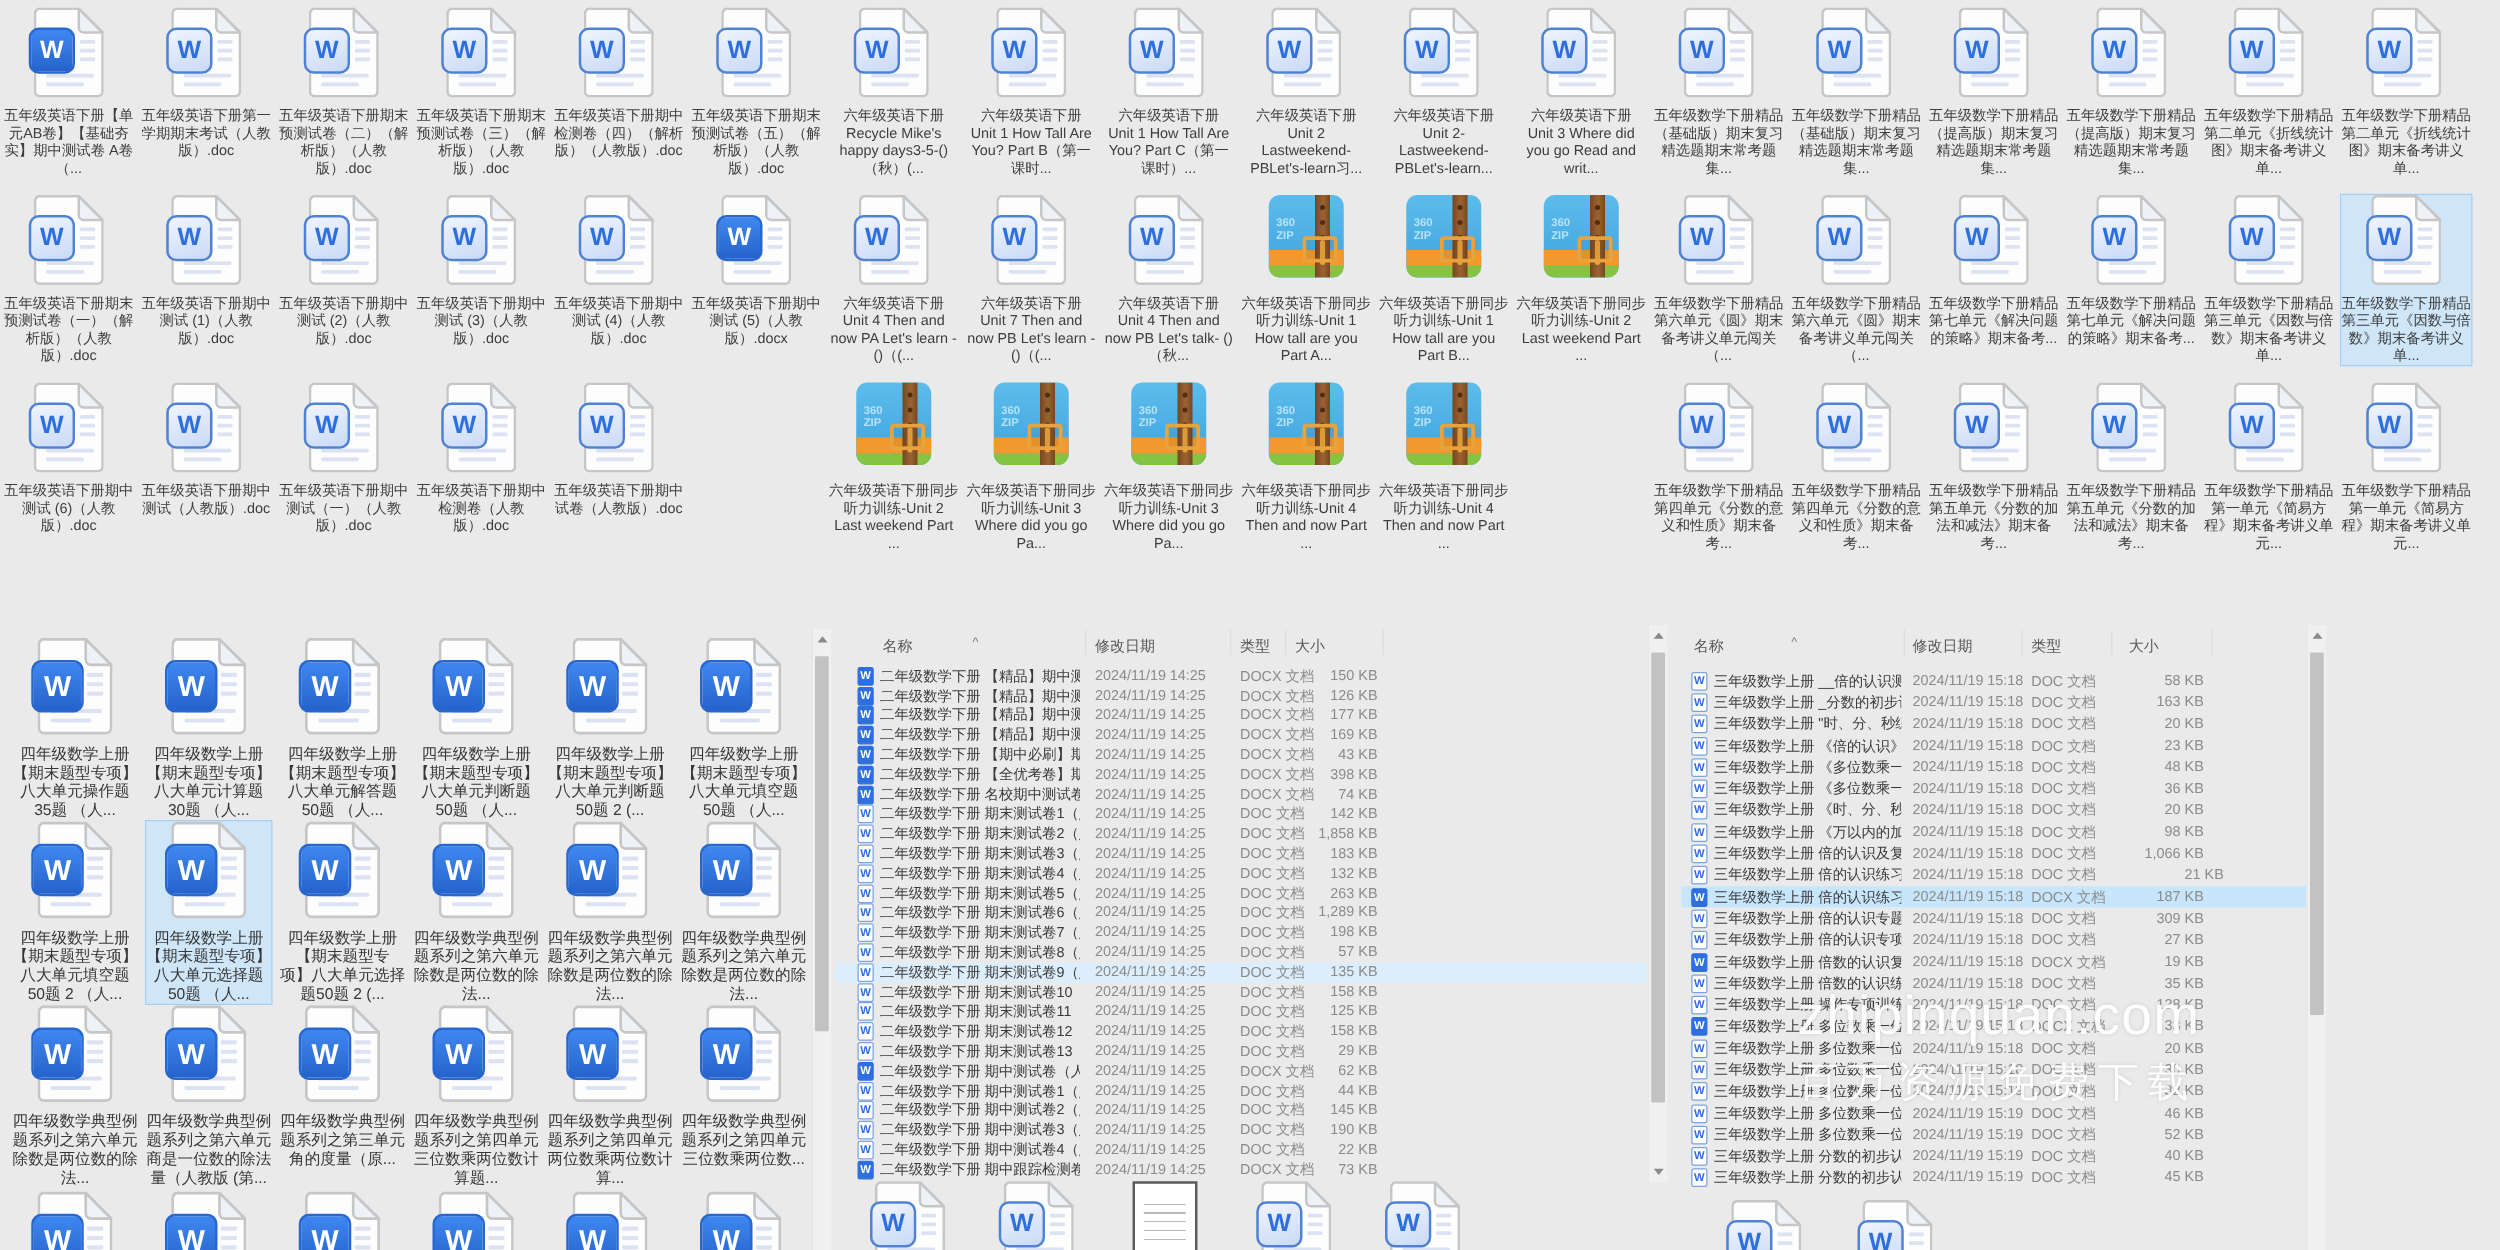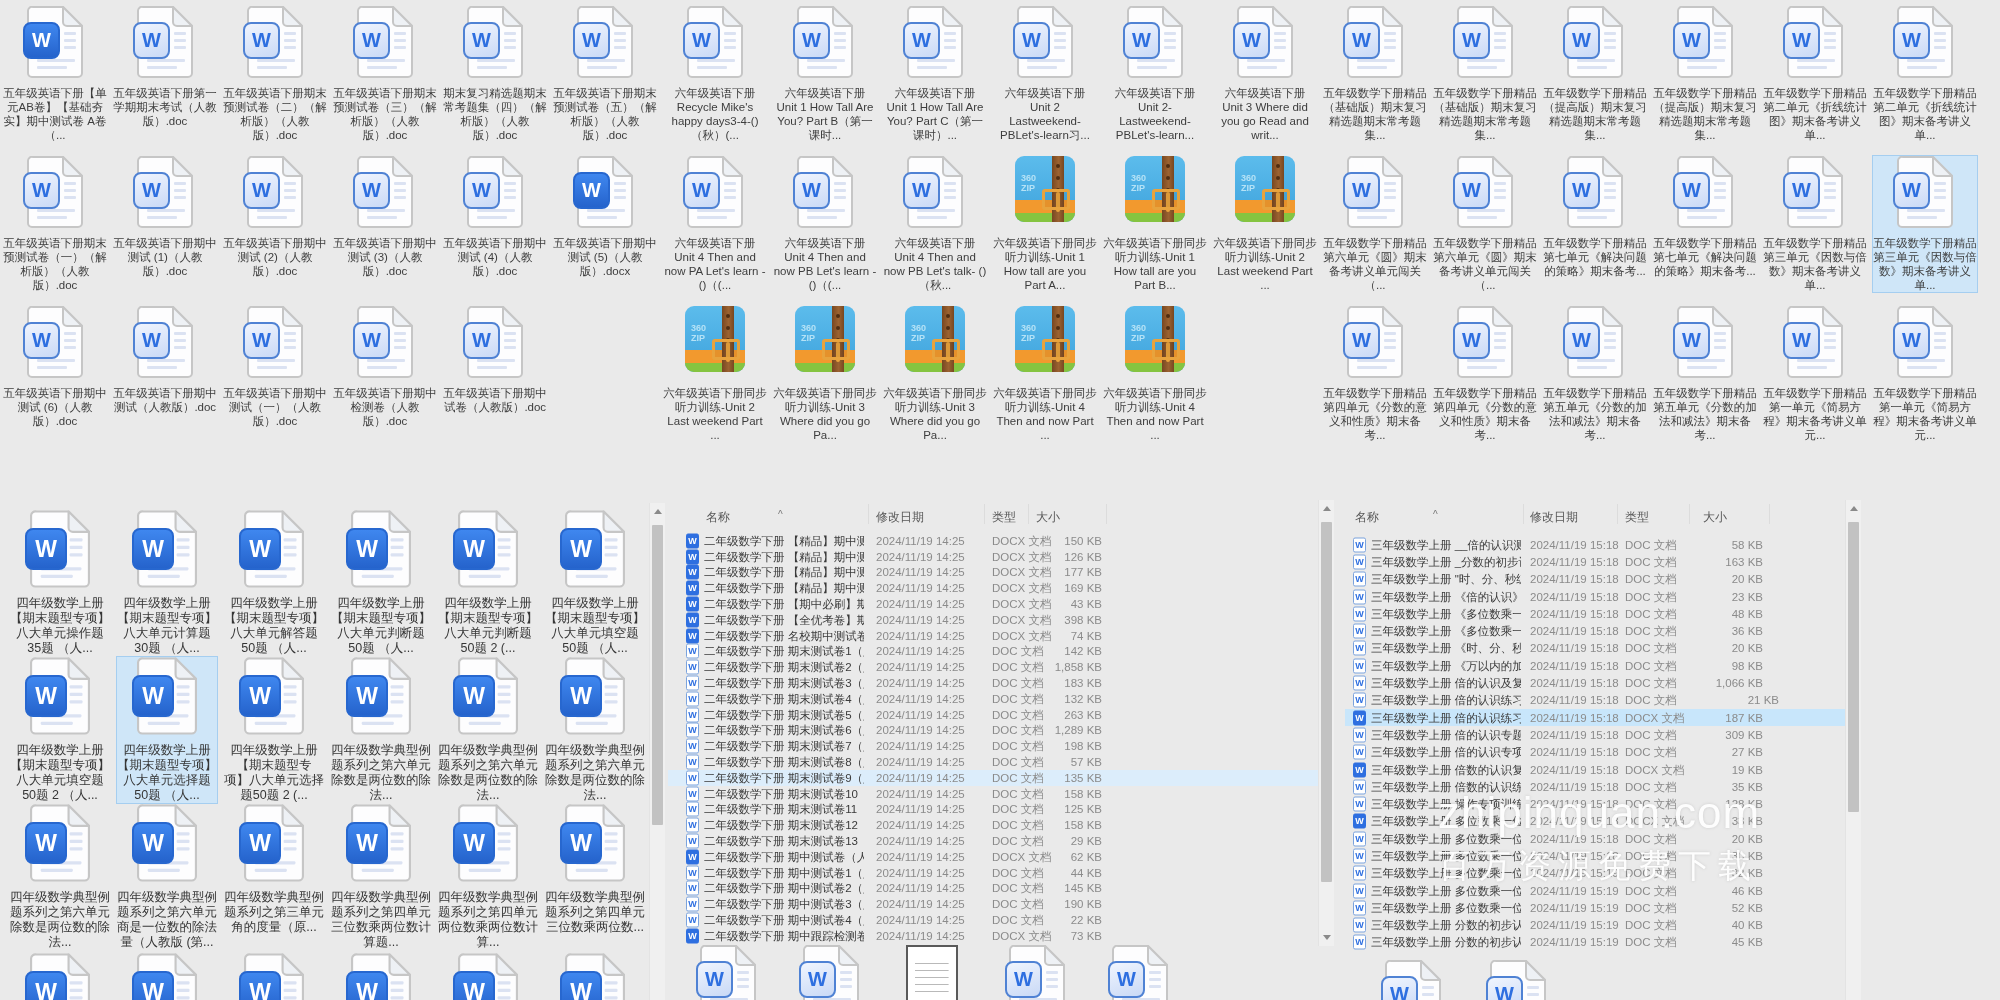--- a/index.html
+++ b/index.html
@@ -161,21 +161,21 @@
                 <rect x="37" y="26" width="12" height="3" rx="1"></rect>
                 <rect x="37" y="33" width="12" height="3" rx="1"></rect>
                 <rect x="37" y="40" width="12" height="3" rx="1"></rect>
                 <rect x="10" y="53" width="38" height="3" rx="1"></rect>
                 <rect x="10" y="60" width="30" height="3" rx="1"></rect>
               </g>
             </svg>
             <div class="badge outline">W</div>
           </div>
         </div>
-        <div class="lbl">期末复习精选题期末常考题集（四）（解析版）（人教版）.doc</div>
+        <div class="lbl">五年级英语下册期中检测卷（四）（解析版）（人教版）.doc</div>
       </div>
       <div class="cell" style="left: 553px; top: 6px; width: 104px;">
         <div class="iconwrap" style="height: 76px;">
           <div class="ficon small">
             <svg viewBox="0 0 56 72">
               <path d="M6 1 H36 L55 20 V67 a4 4 0 0 1 -4 4 H5 a4 4 0 0 1 -4 -4 V5 a4 4 0 0 1 5 -4 Z" fill="#fdfdfe" stroke="#c6c6c6" stroke-width="2"></path>
               <path d="M36 1 L55 20 H40 a4 4 0 0 1 -4 -4 Z" fill="#eef1f5" stroke="#c6c6c6" stroke-width="2" stroke-linejoin="round"></path>
               <g fill="#dbe2f2">
                 <rect x="37" y="26" width="12" height="3" rx="1"></rect>
                 <rect x="37" y="33" width="12" height="3" rx="1"></rect>
@@ -199,21 +199,21 @@
                 <rect x="37" y="26" width="12" height="3" rx="1"></rect>
                 <rect x="37" y="33" width="12" height="3" rx="1"></rect>
                 <rect x="37" y="40" width="12" height="3" rx="1"></rect>
                 <rect x="10" y="53" width="38" height="3" rx="1"></rect>
                 <rect x="10" y="60" width="30" height="3" rx="1"></rect>
               </g>
             </svg>
             <div class="badge outline">W</div>
           </div>
         </div>
-        <div class="lbl">六年级英语下册 Recycle Mike's happy days3-4-()（秋）(...</div>
+        <div class="lbl">六年级英语下册 Recycle Mike's happy days3-5-()（秋）(...</div>
       </div>
       <div class="cell" style="left: 773px; top: 6px; width: 104px;">
         <div class="iconwrap" style="height: 76px;">
           <div class="ficon small">
             <svg viewBox="0 0 56 72">
               <path d="M6 1 H36 L55 20 V67 a4 4 0 0 1 -4 4 H5 a4 4 0 0 1 -4 -4 V5 a4 4 0 0 1 5 -4 Z" fill="#fdfdfe" stroke="#c6c6c6" stroke-width="2"></path>
               <path d="M36 1 L55 20 H40 a4 4 0 0 1 -4 -4 Z" fill="#eef1f5" stroke="#c6c6c6" stroke-width="2" stroke-linejoin="round"></path>
               <g fill="#dbe2f2">
                 <rect x="37" y="26" width="12" height="3" rx="1"></rect>
                 <rect x="37" y="33" width="12" height="3" rx="1"></rect>
@@ -560,21 +560,21 @@
                 <rect x="37" y="26" width="12" height="3" rx="1"></rect>
                 <rect x="37" y="33" width="12" height="3" rx="1"></rect>
                 <rect x="37" y="40" width="12" height="3" rx="1"></rect>
                 <rect x="10" y="53" width="38" height="3" rx="1"></rect>
                 <rect x="10" y="60" width="30" height="3" rx="1"></rect>
               </g>
             </svg>
             <div class="badge outline">W</div>
           </div>
         </div>
-        <div class="lbl">六年级英语下册 Unit 4 Then and now PB Let's learn - ()（(...</div>
+        <div class="lbl">六年级英语下册 Unit 7 Then and now PB Let's learn - ()（(...</div>
       </div>
       <div class="cell" style="left: 883px; top: 156px; width: 104px;">
         <div class="iconwrap" style="height: 76px;">
           <div class="ficon small">
             <svg viewBox="0 0 56 72">
               <path d="M6 1 H36 L55 20 V67 a4 4 0 0 1 -4 4 H5 a4 4 0 0 1 -4 -4 V5 a4 4 0 0 1 5 -4 Z" fill="#fdfdfe" stroke="#c6c6c6" stroke-width="2"></path>
               <path d="M36 1 L55 20 H40 a4 4 0 0 1 -4 -4 Z" fill="#eef1f5" stroke="#c6c6c6" stroke-width="2" stroke-linejoin="round"></path>
               <g fill="#dbe2f2">
                 <rect x="37" y="26" width="12" height="3" rx="1"></rect>
                 <rect x="37" y="33" width="12" height="3" rx="1"></rect>

